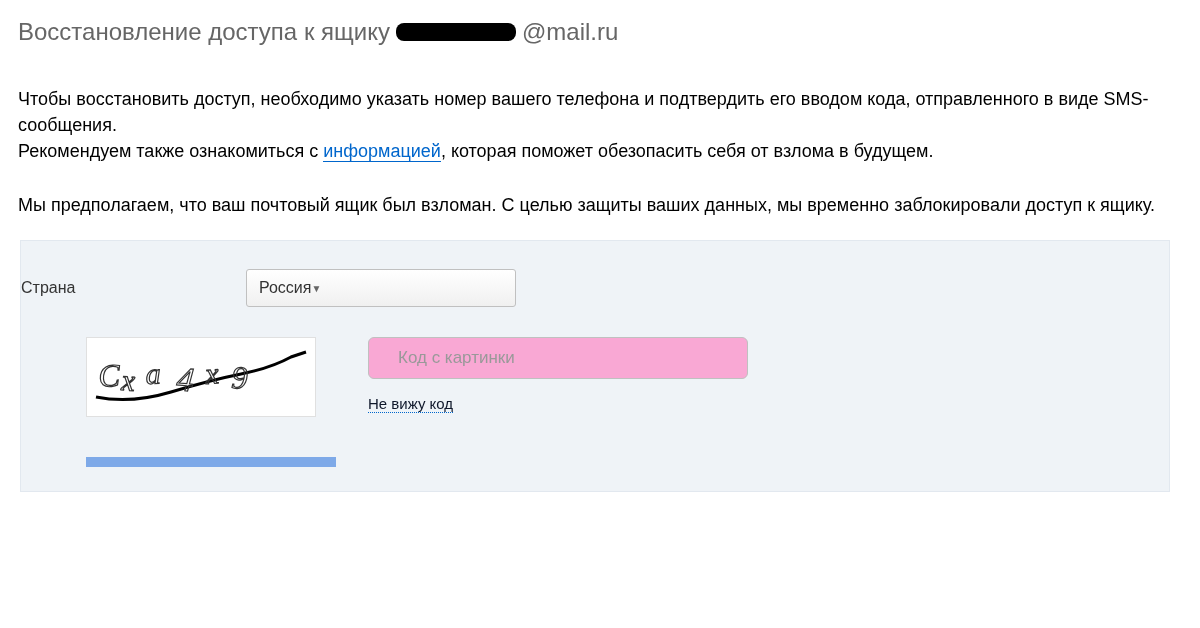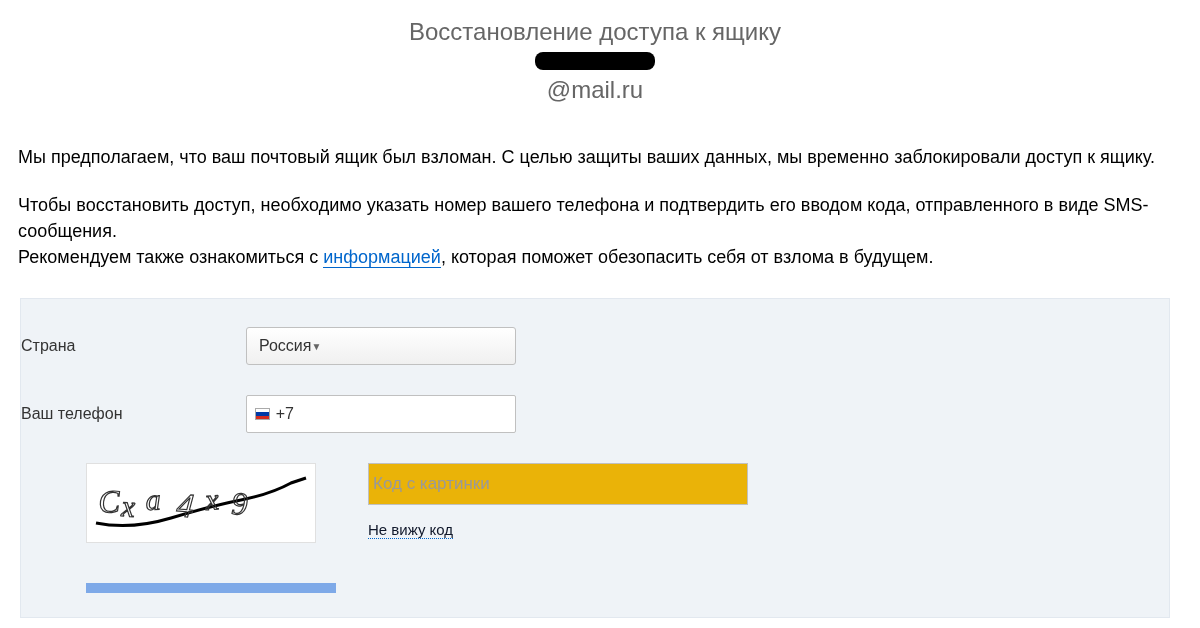--- a/index.html
+++ b/index.html
@@ -13,21 +13,20 @@
       padding: 18px 28px 0 18px;
     }
     .page-title {
       font-size: 24px;
       font-weight: normal;
       color: #666666;
       margin-bottom: 40px;
       display: flex;
       align-items: center;
       gap: 6px;
-      flex-direction: column;
     }
     .redacted {
       display: inline-block;
       width: 120px;
       height: 18px;
       background: #000000;
       border-radius: 8px;
       vertical-align: middle;
     }
     .body-text {
@@ -130,25 +129,25 @@
     }
     .captcha-right {
       display: flex;
       flex-direction: column;
       gap: 16px;
     }
     .captcha-input {
       width: 380px;
       height: 42px;
       border: 1px solid #c0c0c0;
-      border-radius: 0;
-      padding: 0 4px;
+      border-radius: 6px;
+      padding: 0 29px;
       font-size: 17px;
       color: #333333;
-      background: #eab308;
+      background: #f9a8d4;
     }
     .captcha-input::placeholder {
       color: #999999;
     }
     .dotted-link {
       color: #0f172a;
       font-size: 15px;
       text-decoration: none;
       border-bottom: 1px dotted #0066cc;
       cursor: pointer;
@@ -169,46 +168,38 @@
 </head>
 <body>
 
 <div class="container">
   <h1 class="page-title">
     <span>Восстановление доступа к ящику </span>
     <span class="redacted"></span>
     <span>@mail.ru</span>
   </h1>
 
-  <p class="body-text">Мы предполагаем, что ваш почтовый ящик был взломан. С целью защиты ваших данных, мы временно заблокировали доступ к ящику.</p>
-
   <p class="body-text last">
     <span>Чтобы восстановить доступ, необходимо указать номер вашего телефона и подтвердить его вводом кода, отправленного в виде SMS-сообщения.</span><br>
     <span>Рекомендуем также ознакомиться с </span><a class="link">информацией</a><span>, которая поможет обезопасить себя от взлома в будущем.</span>
   </p>
+
+  <p class="body-text">Мы предполагаем, что ваш почтовый ящик был взломан. С целью защиты ваших данных, мы временно заблокировали доступ к ящику.</p>
 
   <div class="form-panel">
     <div class="form-row">
       <div class="form-label">Страна</div>
       <div class="select-wrap">
         <div class="select-input">
           <span>Россия</span>
           <span class="chevron-down">▼</span>
         </div>
       </div>
     </div>
 
-    <div class="form-row">
-      <div class="form-label">Ваш телефон</div>
-      <div class="phone-input-wrap">
-        <span class="flag-ru"></span>
-        <span class="phone-prefix">+7</span>
-        <input class="phone-input" type="text" value="" style="">
-      </div>
-    </div>
 
     <div class="captcha-row">
       <div class="captcha-image">
         <svg width="220" height="70" viewBox="0 0 220 70">
           <path d="M 5 55 Q 40 62 80 50 Q 120 38 150 32 Q 180 26 200 15 L 215 10" stroke="#000" stroke-width="3" fill="none"></path>
           <text x="8" y="45" font-family="cursive" font-size="32" font-style="italic" fill="none" stroke="#333" stroke-width="1.2" transform="rotate(-3 8 45)">C</text>
           <text x="30" y="48" font-family="cursive" font-size="30" font-style="italic" fill="none" stroke="#333" stroke-width="1.2" transform="rotate(4 30 48)">x</text>
           <text x="55" y="42" font-family="cursive" font-size="30" font-style="italic" fill="none" stroke="#333" stroke-width="1.2" transform="rotate(-2 55 42)">a</text>
           <text x="85" y="48" font-family="cursive" font-size="34" font-style="italic" fill="none" stroke="#333" stroke-width="1.2" transform="rotate(5 85 48)">4</text>
           <text x="115" y="42" font-family="cursive" font-size="30" font-style="italic" fill="none" stroke="#333" stroke-width="1.2" transform="rotate(-4 115 42)">x</text>

